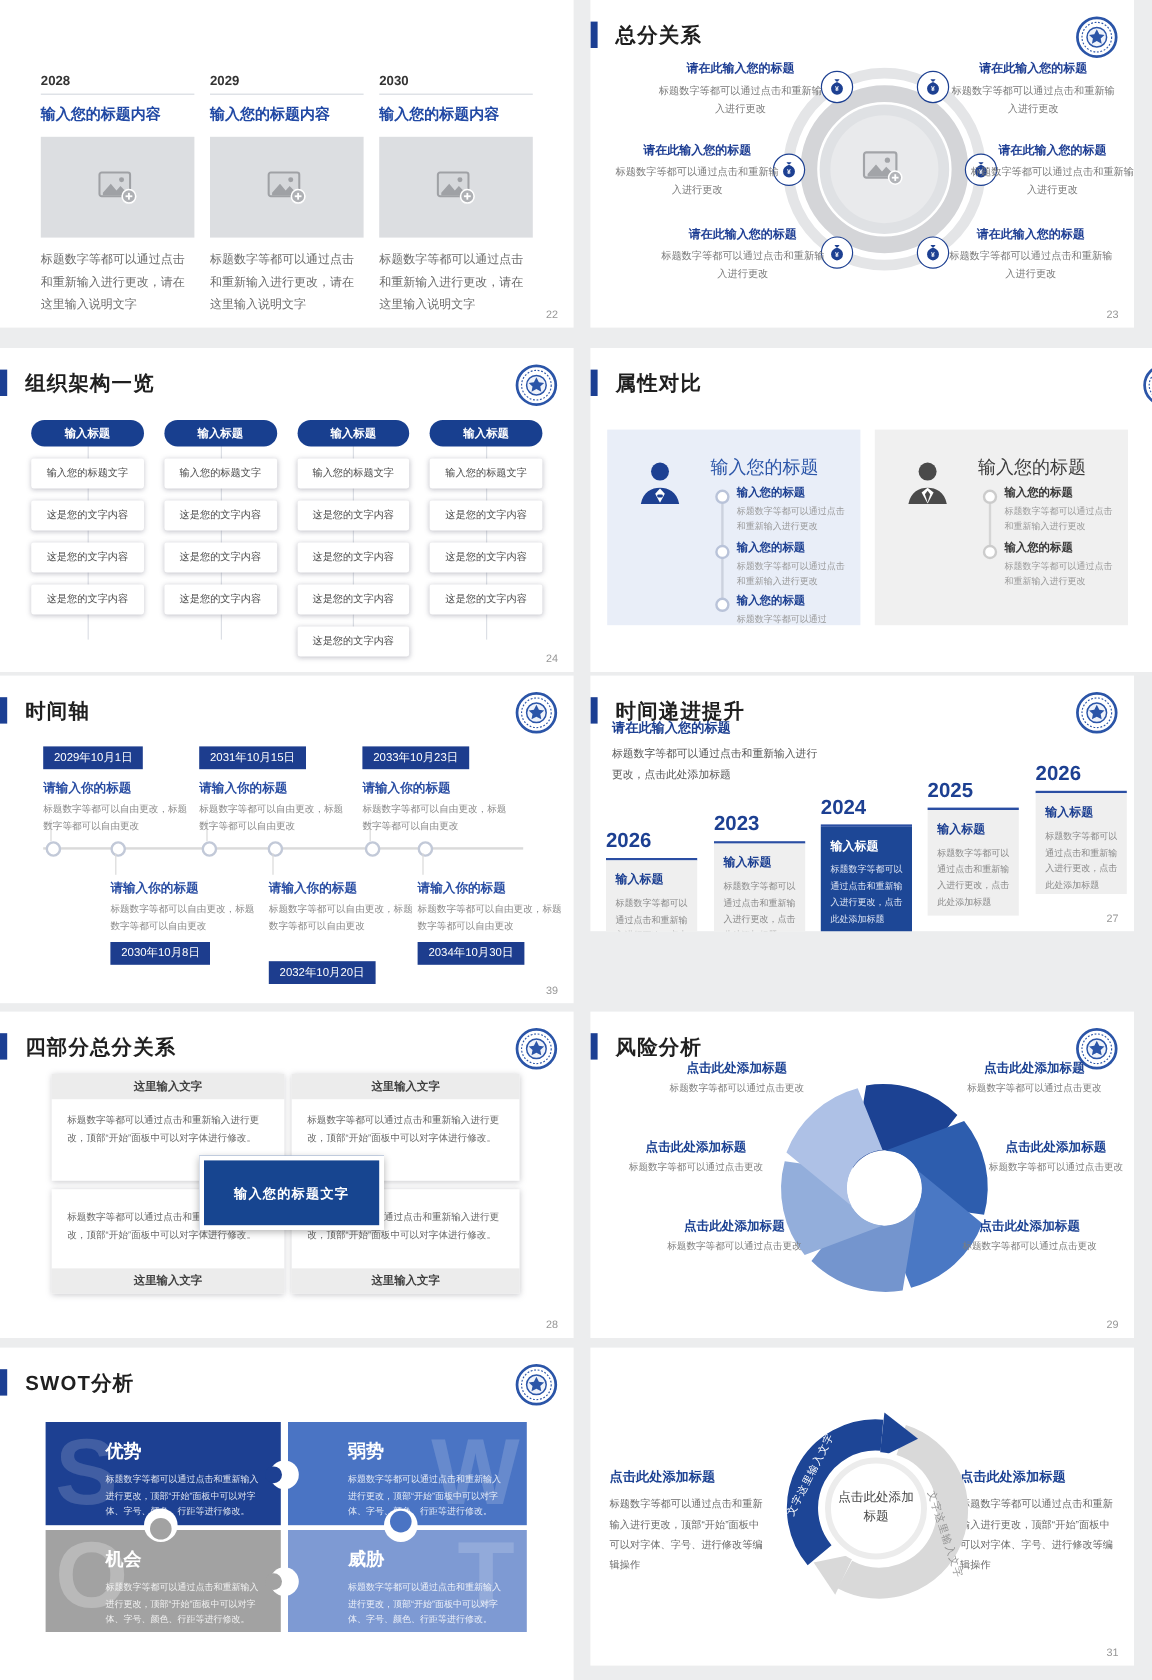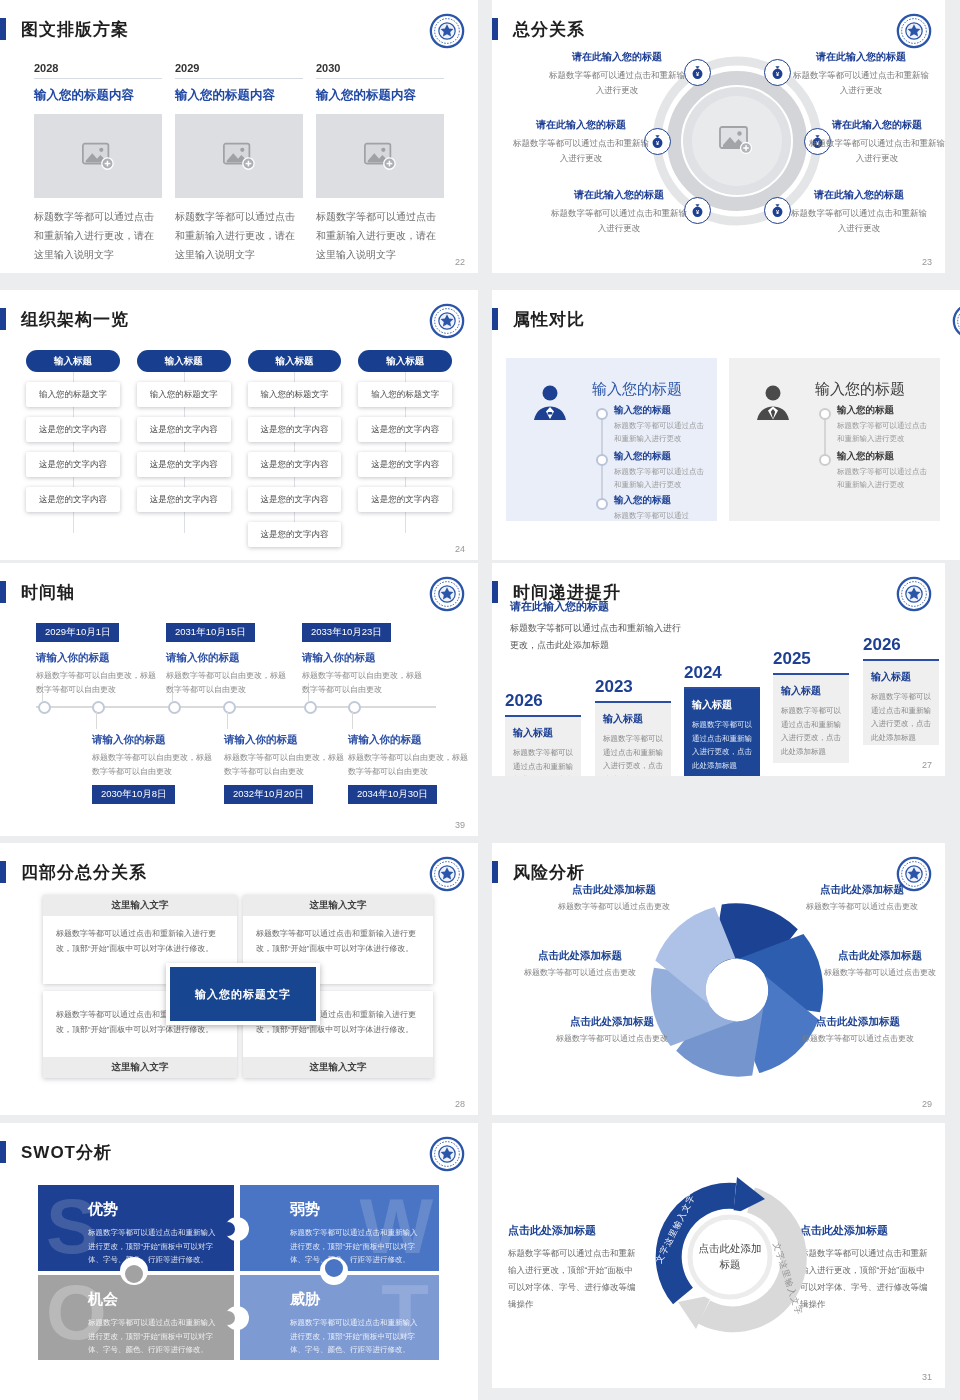--- a/index.html
+++ b/index.html
@@ -93,30 +93,20 @@
   .s31-diag{position:absolute;left:150px;top:46px;width:176px;height:176px}
   .s31-center{position:absolute;left:205px;top:118px;width:66px;text-align:center;font-size:10.5px;color:#444;line-height:1.5}
   .arc-label{position:absolute;font-size:8.5px;letter-spacing:1px;width:90px;text-align:center}
   .arc-blue{left:139px;top:100px;color:#fff;transform:rotate(-63deg)}
   .arc-gray{left:250px;top:150px;color:#8f8f8f;transform:rotate(72deg)}
 </style>
 </head>
 <body>
 
 <div class="sl" id="s22">
-  <div class="sl-h">
-    <div class="sl-bar"></div>
-    <div class="sl-title">图文排版方案</div>
-    <svg class="logo" viewBox="0 0 40 40">
-        <circle cx="20" cy="20" r="17" fill="#fff" stroke="#2b55a8" stroke-width="2.4"></circle>
-        <circle cx="20" cy="20" r="13" fill="none" stroke="#2b55a8" stroke-width="1" stroke-dasharray="1.6 1.5"></circle>
-        <circle cx="20" cy="20" r="8.6" fill="#eef2fa" stroke="#2b55a8" stroke-width="1.3"></circle>
-        <path d="M20 13l2.2 4.4 4.6.6-3.4 3.1.9 4.6-4.3-2.3-4.3 2.3.9-4.6-3.4-3.1 4.6-.6z" fill="#2b55a8"></path>
-      </svg>
-  </div>
   <div class="s22c" style="left:34px">
     <div class="s22-year">2028</div>
     <div class="s22-head">输入您的标题内容</div>
     <div class="s22-img">
         <svg width="34" height="30" viewBox="0 0 36 30">
           <rect x="2" y="2" width="27" height="21" rx="2" fill="#d6d8db" stroke="#9fa1a5" stroke-width="1.8"></rect>
           <circle cx="21.5" cy="8.5" r="2.2" fill="#9fa1a5"></circle>
           <path d="M5 20l7-8 5 6 3.5-4 6.5 6.5V22H5z" fill="#9fa1a5"></path>
           <circle cx="28" cy="23" r="6" fill="#aeb0b4" stroke="#fff" stroke-width="1.4"></circle>
           <rect x="27.2" y="20" width="1.6" height="6" fill="#fff"></rect>
@@ -398,21 +388,21 @@
     <div class="t-body">标题数字等都可以自由更改，标题数字等都可以自由更改</div>
   </div>
   <div class="t-card" style="left:92px;top:170px">
     <div class="t-head">请输入你的标题</div>
     <div class="t-body">标题数字等都可以自由更改，标题数字等都可以自由更改</div>
     <span class="t-date" style="margin-top:6px">2030年10月8日</span>
   </div>
   <div class="t-card" style="left:224px;top:170px">
     <div class="t-head">请输入你的标题</div>
     <div class="t-body">标题数字等都可以自由更改，标题数字等都可以自由更改</div>
-    <span class="t-date" style="margin-top:6px">2032年10月20日</span>
+    <span class="t-date" style="margin-top:22px">2032年10月20日</span>
   </div>
   <div class="t-card" style="left:348px;top:170px">
     <div class="t-head">请输入你的标题</div>
     <div class="t-body">标题数字等都可以自由更改，标题数字等都可以自由更改</div>
     <span class="t-date" style="margin-top:6px">2034年10月30日</span>
   </div>
   <div class="pg">39</div>
 </div>
 
 <div class="sl" id="s27">

